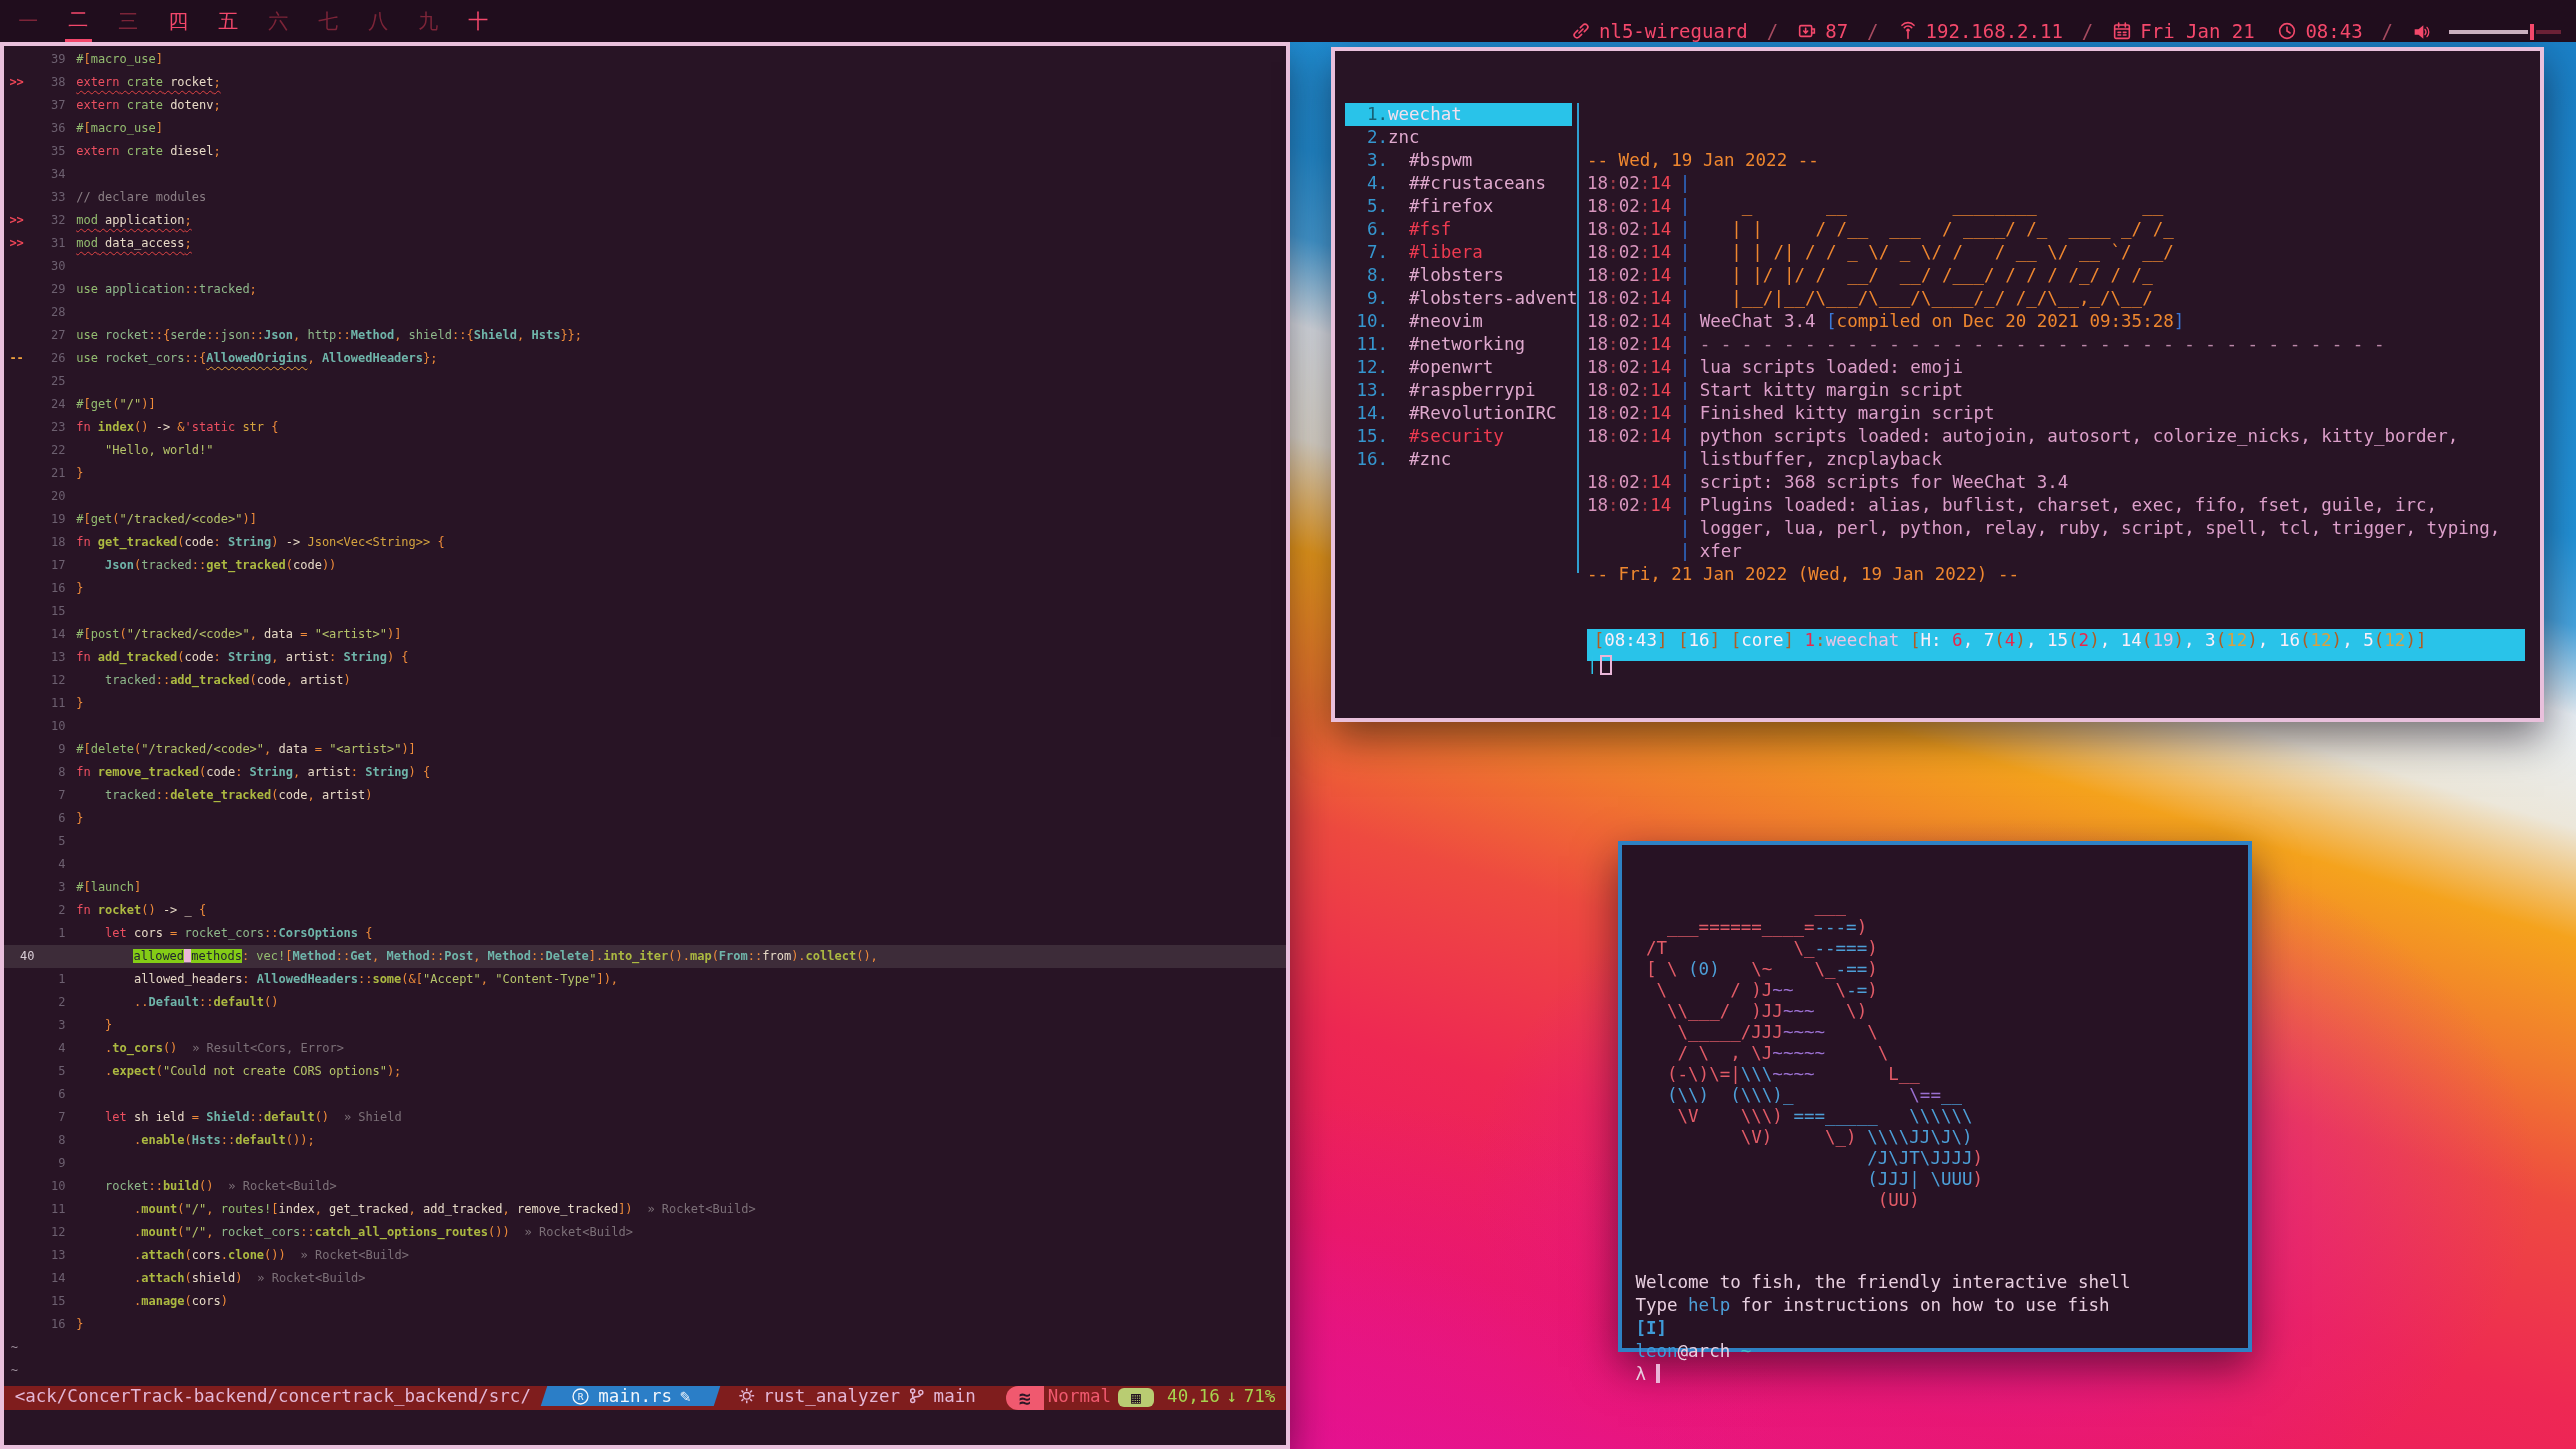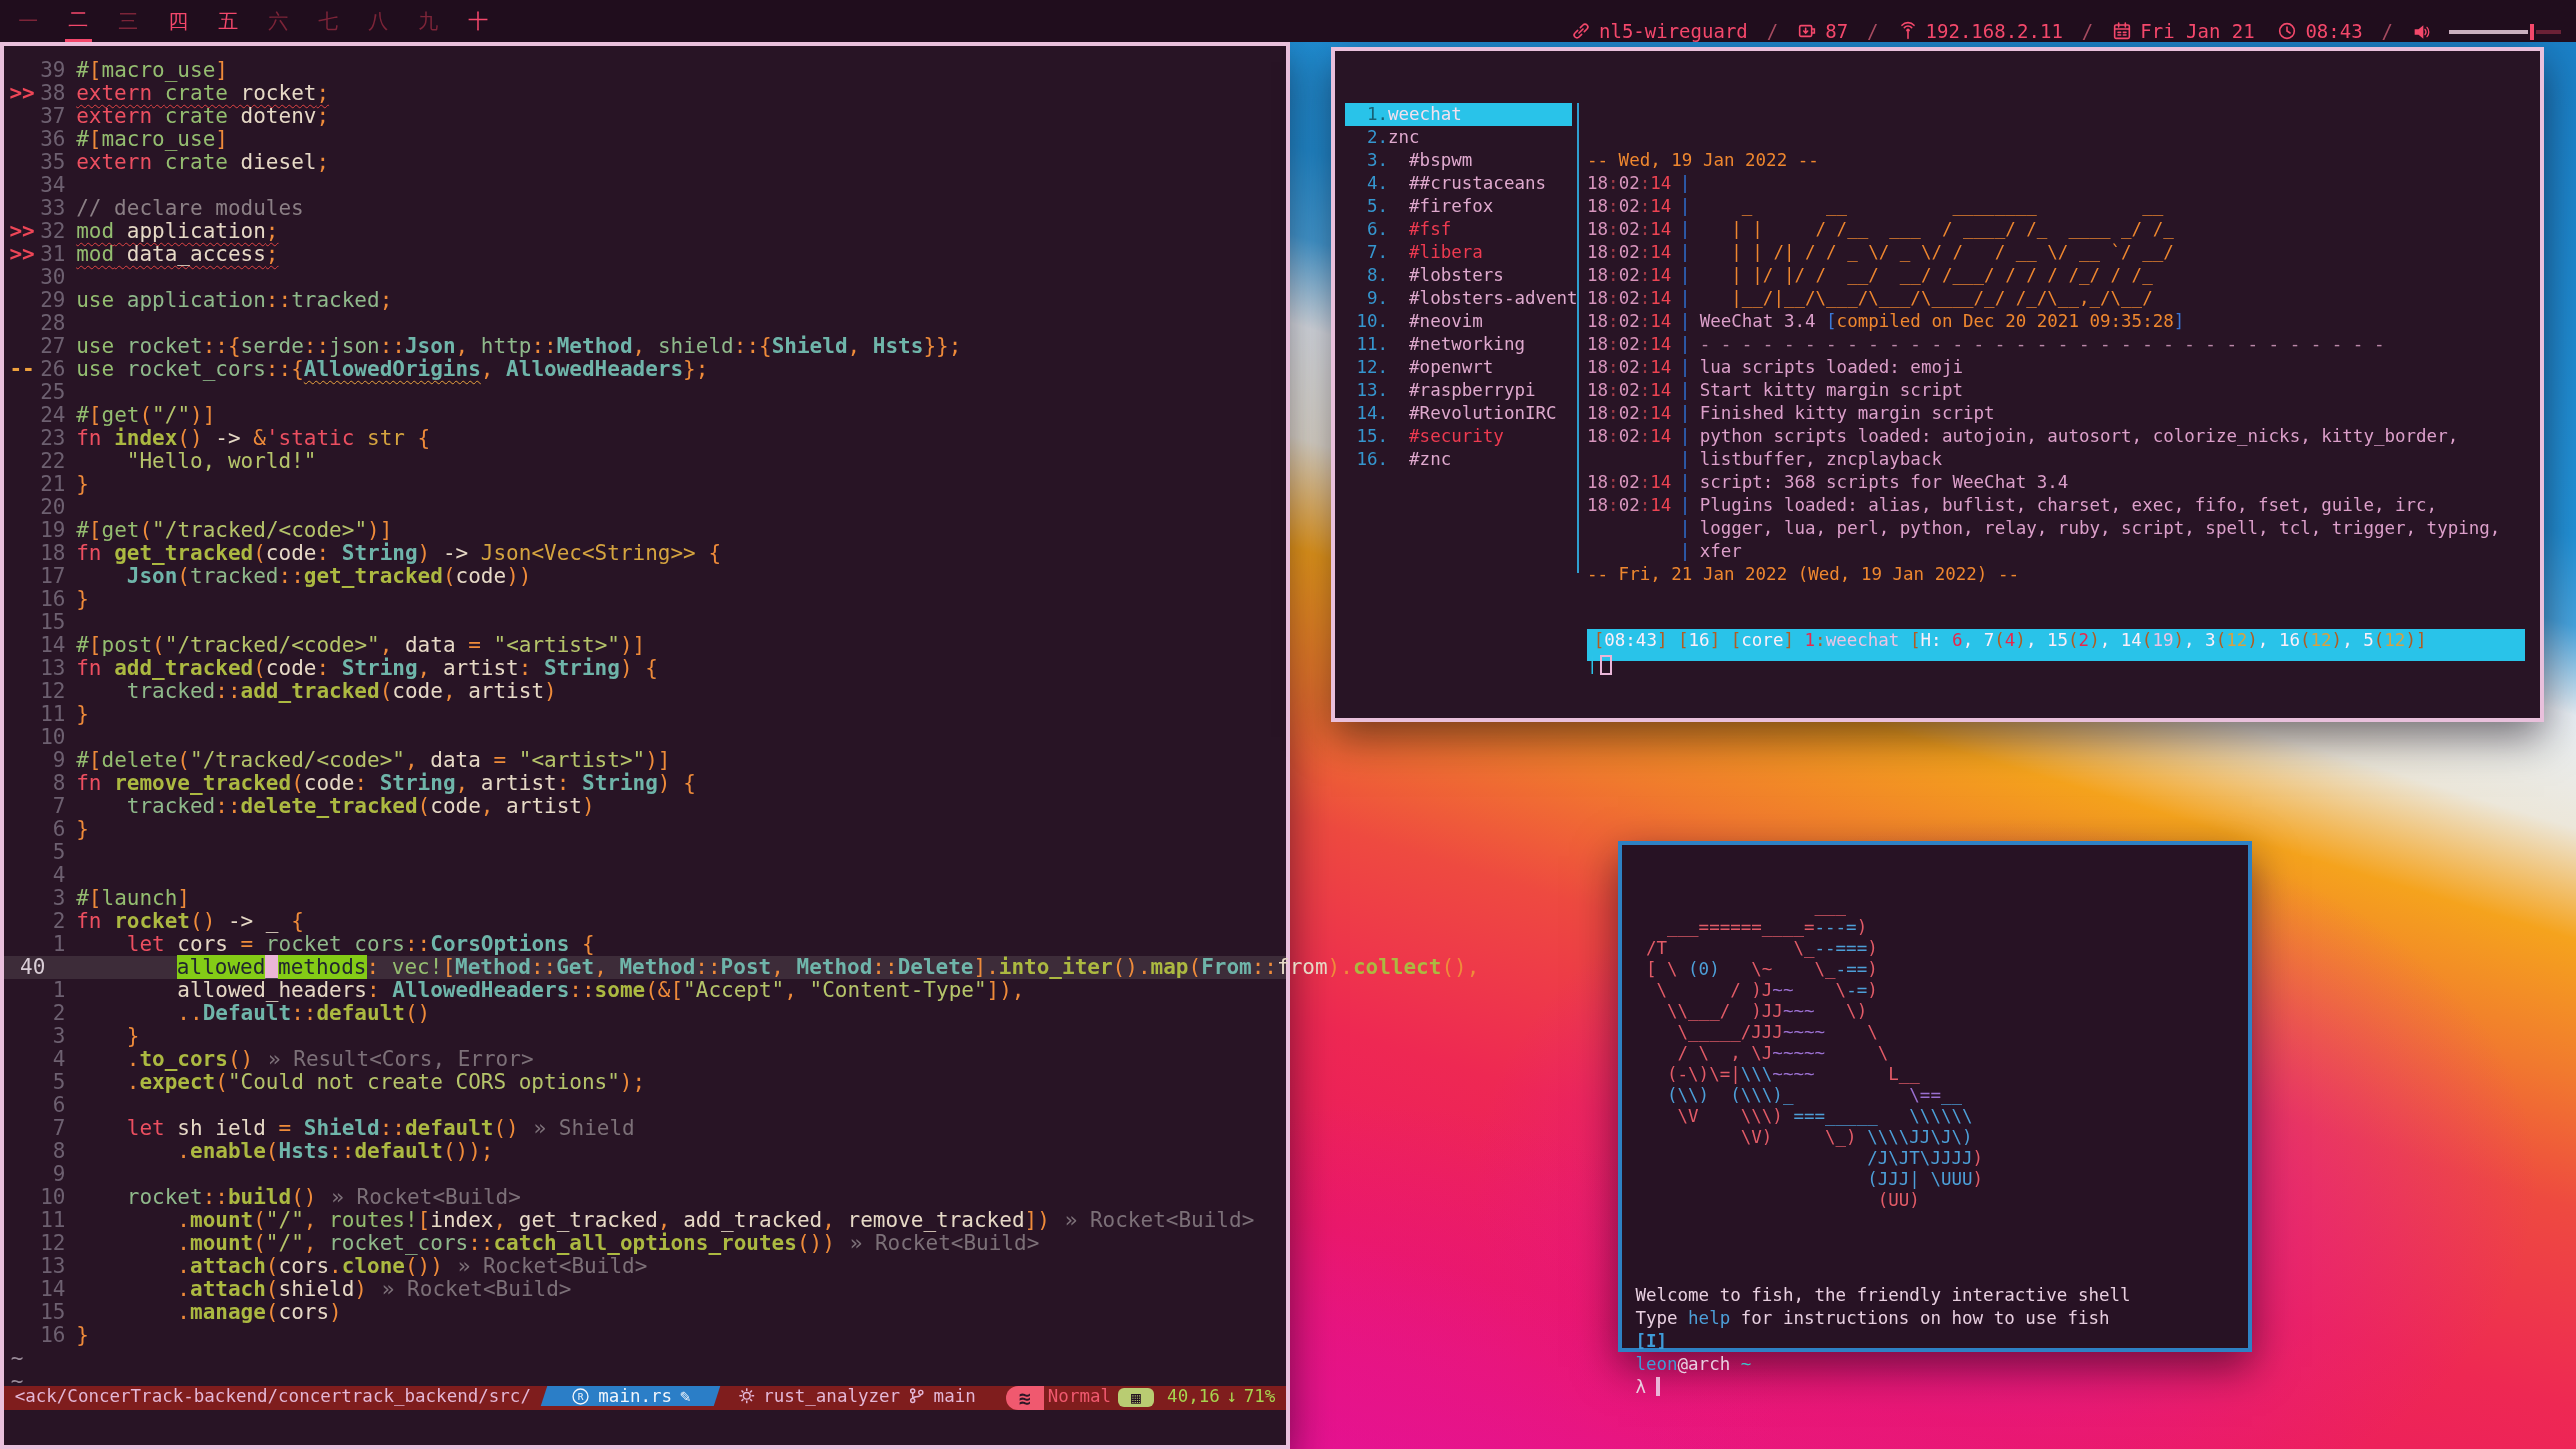--- a/index.html
+++ b/index.html
@@ -33,21 +33,21 @@
   .vol-fill{width:79px;height:3.4px;background:#c9aebd}
   .vol-thumb{width:4.7px;height:16px;background:#f4486b;margin:0 1.3px}
   .vol-rest{width:25.5px;height:3.4px;background:#6b2136}
 
   
   .window{position:absolute;box-shadow:0 14.8px 40px rgba(15,3,15,.55)}
 
   
   #editor-window{left:0;top:42px;width:1290px;height:1407px;background:#281425;
     border:4.7px solid #e9c0dc;z-index:10}
-  .ed-body{position:absolute;left:0;top:0;right:0;padding-top:13px;font-size:21px;
+  .ed-body{position:absolute;left:0;top:0;right:0;padding-top:2px;font-size:12px;
     line-height:23px;white-space:pre}
   .ed-row{display:flex;height:23px;align-items:baseline}
   .ed-row.cur{background:#3d2c39}
   .gut-sign{flex:none;width:29.5px;padding-left:5.4px;color:#ee4657;font-weight:bold}
   .gut-sign.w{color:#efa13d}
   .gut-num{flex:none;width:32px;text-align:right;color:#6d6070}
   .ed-row.cur .gut-sign{width:0;padding:0;overflow:hidden}
   .ed-row.cur .gut-num{width:61px;text-align:left;padding-left:16px;color:#d9cdd6}
   .ed-code{flex:none;padding-left:10.7px}
   .ed-hint{color:#7c7078;padding-left:14.8px}
@@ -105,21 +105,21 @@
   .wc-input{position:absolute;left:252px;top:602px;height:23px;display:flex;align-items:center}
   .inp-bar{color:#2cc3e9}
   .inp-cursor{display:inline-block;width:11.4px;height:20px;border:2px solid #eab6d8;margin-left:2.7px}
   .wc-tmux{position:absolute;left:10px;right:10px;top:624px;height:23px;display:flex;
     justify-content:space-between;color:#2cc3e9;font-weight:bold}
 
   
   #fish-window{left:1618px;top:841px;width:634px;height:511px;background:#271224;
     border:4px solid #2e81c4;padding:10.7px 13.4px;font-size:17.5px;white-space:pre;z-index:10}
   .fish-art{line-height:21px}
-  .fish-lines{margin-top:33px;line-height:23px}
+  .fish-lines{margin-top:20px;line-height:23px}
   .f-r{color:#e25b67}.f-b{color:#4d9fd8}.f-p{color:#9a6fd0}
   .f-m{color:#e8cfe0}.f-bb{color:#3f9bd8;font-weight:bold}.f-u{color:#3f9bd8}.f-tl{color:#3fbfc8}
   .fp-cursor{display:inline-block;width:4px;height:19px;background:#eab6d8;vertical-align:-3.4px}
 </style>
 </head>
 <body>
 
 <div class="wallpaper">
   <div class="wp-glow1"></div>
   <div class="wp-glow2"></div>

